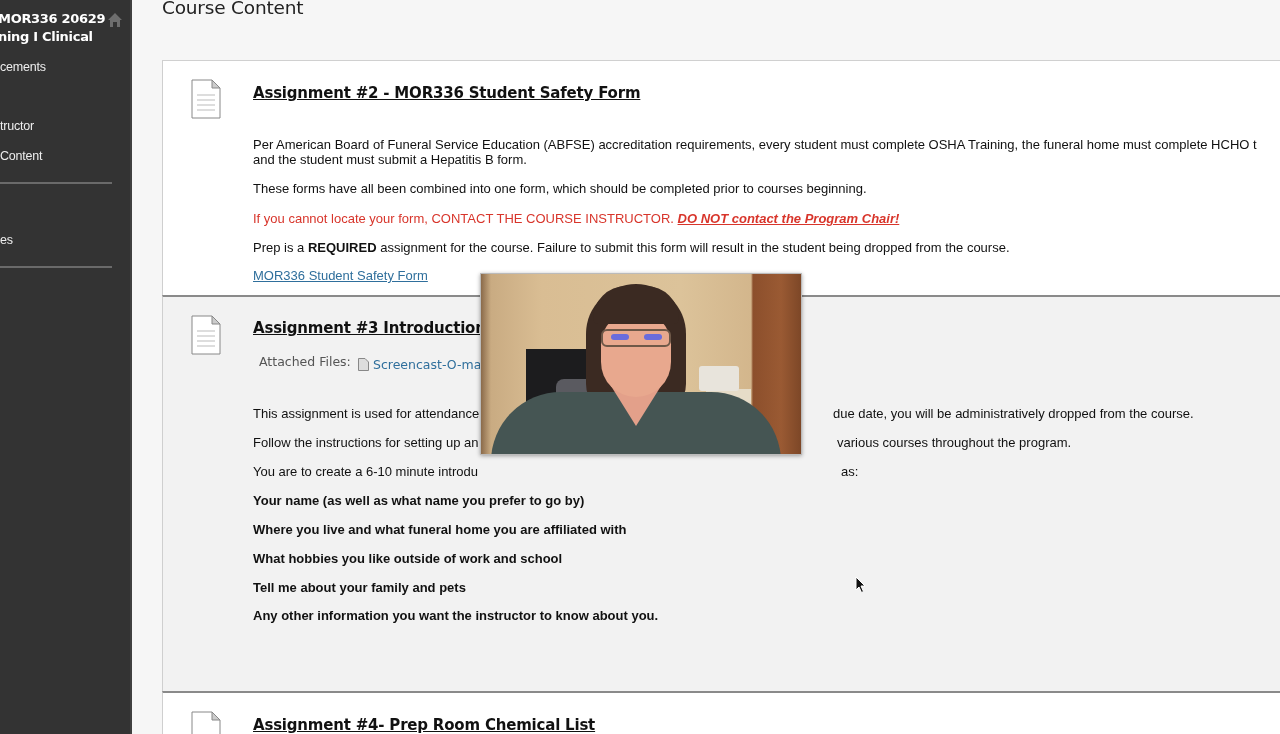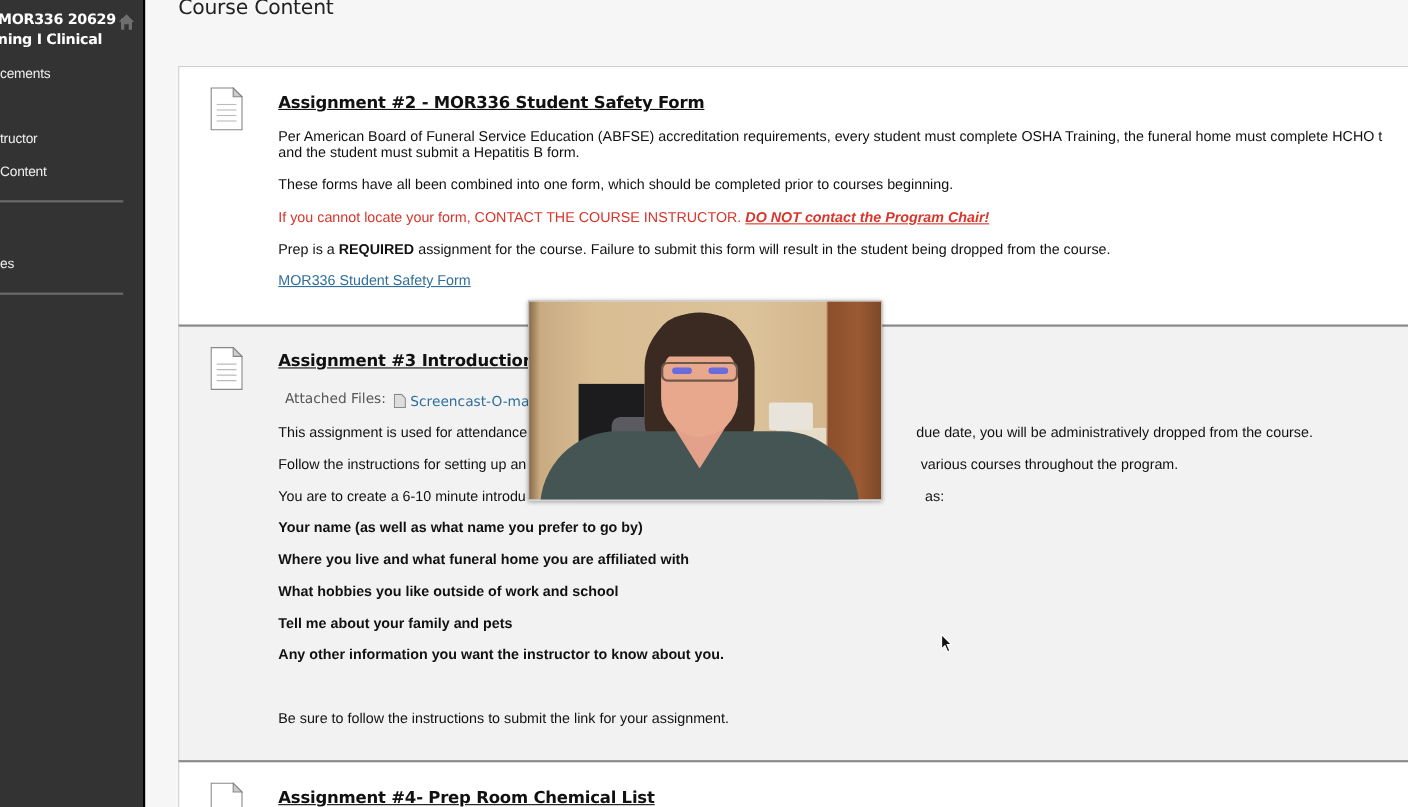--- a/index.html
+++ b/index.html
@@ -7,33 +7,33 @@
     body { background: #f6f6f6; font-family: "Liberation Sans", sans-serif; position: relative; }
 
     
     .sidebar { position: absolute; left: 0; top: 0; width: 130px; height: 734px; background: #333333; color: #fff; overflow: hidden; }
     .sidebar .course-title { position: absolute; left: -2px; top: 10px; width: 110px; font-family: "DejaVu Sans", sans-serif; font-weight: bold; font-size: 13px; line-height: 18px; color: #fff; white-space: nowrap; letter-spacing: -0.3px; }
     .sidebar .home-icon { position: absolute; left: 107px; top: 12px; width: 16px; height: 16px; }
     .sidebar .nav-item { position: absolute; left: 0; font-family: Liberation Sans, sans-serif; font-size: 12.5px; color: #eee; white-space: nowrap; letter-spacing: -0.2px; cursor: pointer; }
     .sidebar .divider { position: absolute; left: 0; width: 112px; height: 2px; background: #6a6a6a; }
 
     
-    .main { position: absolute; left: 130px; top: 0; width: 1150px; height: 734px; background: #f6f6f6; border-left: 2px solid #000000; }
+    .main { position: absolute; left: 130px; top: 0; width: 1150px; height: 734px; background: #f6f6f6; border-left: 2px solid #404040; }
     .page-title { position: absolute; left: 30px; top: -3px; font-family: "DejaVu Sans", sans-serif; font-size: 18.5px; color: #222; letter-spacing: -0.2px; }
 
     .item { position: absolute; left: 30px; width: 1130px; border-left: 1px solid #cfcfcf; }
     .item.white { background: #ffffff; }
     .item.grey { background: #f2f2f2; }
     .item-top-border { border-top: 1px solid #d0d0d0; }
     .item-top-border-dark { border-top: 2px solid #8a8a8a; }
 
     .doc-icon { position: absolute; left: 28px; width: 30px; height: 40px; }
     .item-title { position: absolute; left: 90px; font-family: "DejaVu Sans", sans-serif; font-weight: bold; font-size: 15px; color: #111; text-decoration: underline; white-space: nowrap; letter-spacing: -0.2px; cursor: pointer; }
 
-    .para { position: absolute; left: 90px; font-size: 13px; color: #111; white-space: nowrap; line-height: 15px; }
+    .para { position: absolute; left: 90px; font-size: 13px; color: #111; white-space: nowrap; line-height: 15px; margin-top: 21px; }
     .para.bold { font-weight: bold; }
     .red { color: #d8352b; font-weight: normal; }
     .red-em { color: #d8352b; font-weight: bold; font-style: italic; text-decoration: underline; cursor: pointer; }
     .link { color: #2f6f9c; text-decoration: underline; cursor: pointer; }
 
     .attached-label { position: absolute; left: 96px; font-family: "DejaVu Sans", sans-serif; font-size: 12.5px; color: #555; white-space: nowrap; }
     .attached-file { position: absolute; left: 195px; font-family: "DejaVu Sans", sans-serif; font-size: 12.5px; color: #2f6f9c; white-space: nowrap; cursor: pointer; }
     .file-icon { display: inline-block; width: 11px; height: 13px; vertical-align: -2px; margin-right: 4px; }
 
     
@@ -119,21 +119,20 @@
     <div class="para" style="top:88px; left:670px">due date, you will be administratively dropped from the course.</div>
     <div class="para" style="top:117px">Follow the instructions for setting up an</div>
     <div class="para" style="top:117px; left:674px">various courses throughout the program.</div>
     <div class="para" style="top:146px">You are to create a 6-10 minute introdu</div>
     <div class="para" style="top:146px; left:678px">as:</div>
     <div class="para bold" style="top:175px">Your name (as well as what name you prefer to go by)</div>
     <div class="para bold" style="top:204px">Where you live and what funeral home you are affiliated with</div>
     <div class="para bold" style="top:233px">What hobbies you like outside of work and school</div>
     <div class="para bold" style="top:262px">Tell me about your family and pets</div>
     <div class="para bold" style="top:290px">Any other information you want the instructor to know about you.</div>
-    <div class="para" style="top:348px">Be sure to follow the instructions to submit the link for your assignment.</div>
   </div>
 
   <div class="item white item-top-border-dark" style="top:691px; height:60px;">
     <svg class="doc-icon" style="top:18px" viewBox="0 0 30 40">
       <path d="M1 1 H21 L29 9 V39 H1 Z" fill="#fff" stroke="#888" stroke-width="1"></path>
       <path d="M21 1 V9 H29 Z" fill="#ccc" stroke="#888" stroke-width="1"></path>
     </svg>
     <div class="item-title" style="top:23px">Assignment #4- Prep Room Chemical List</div>
   </div>
 </div>

